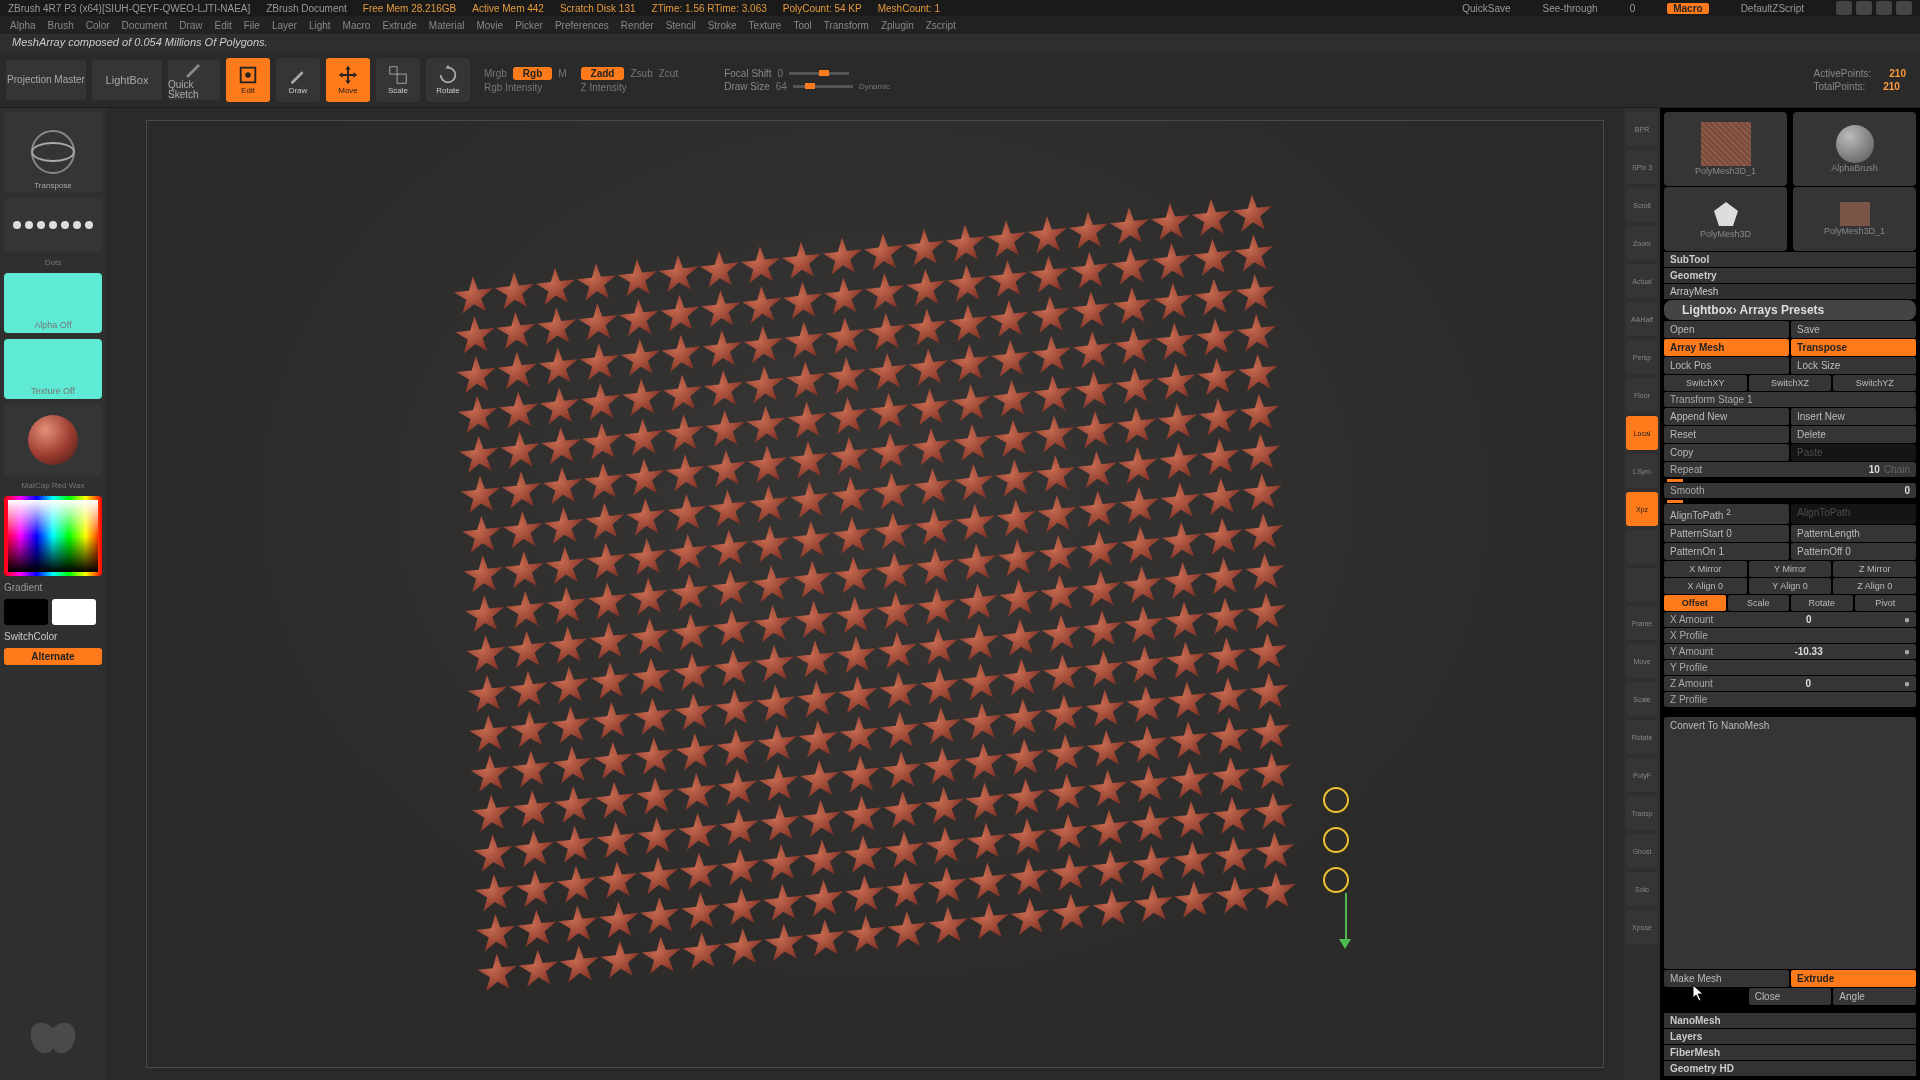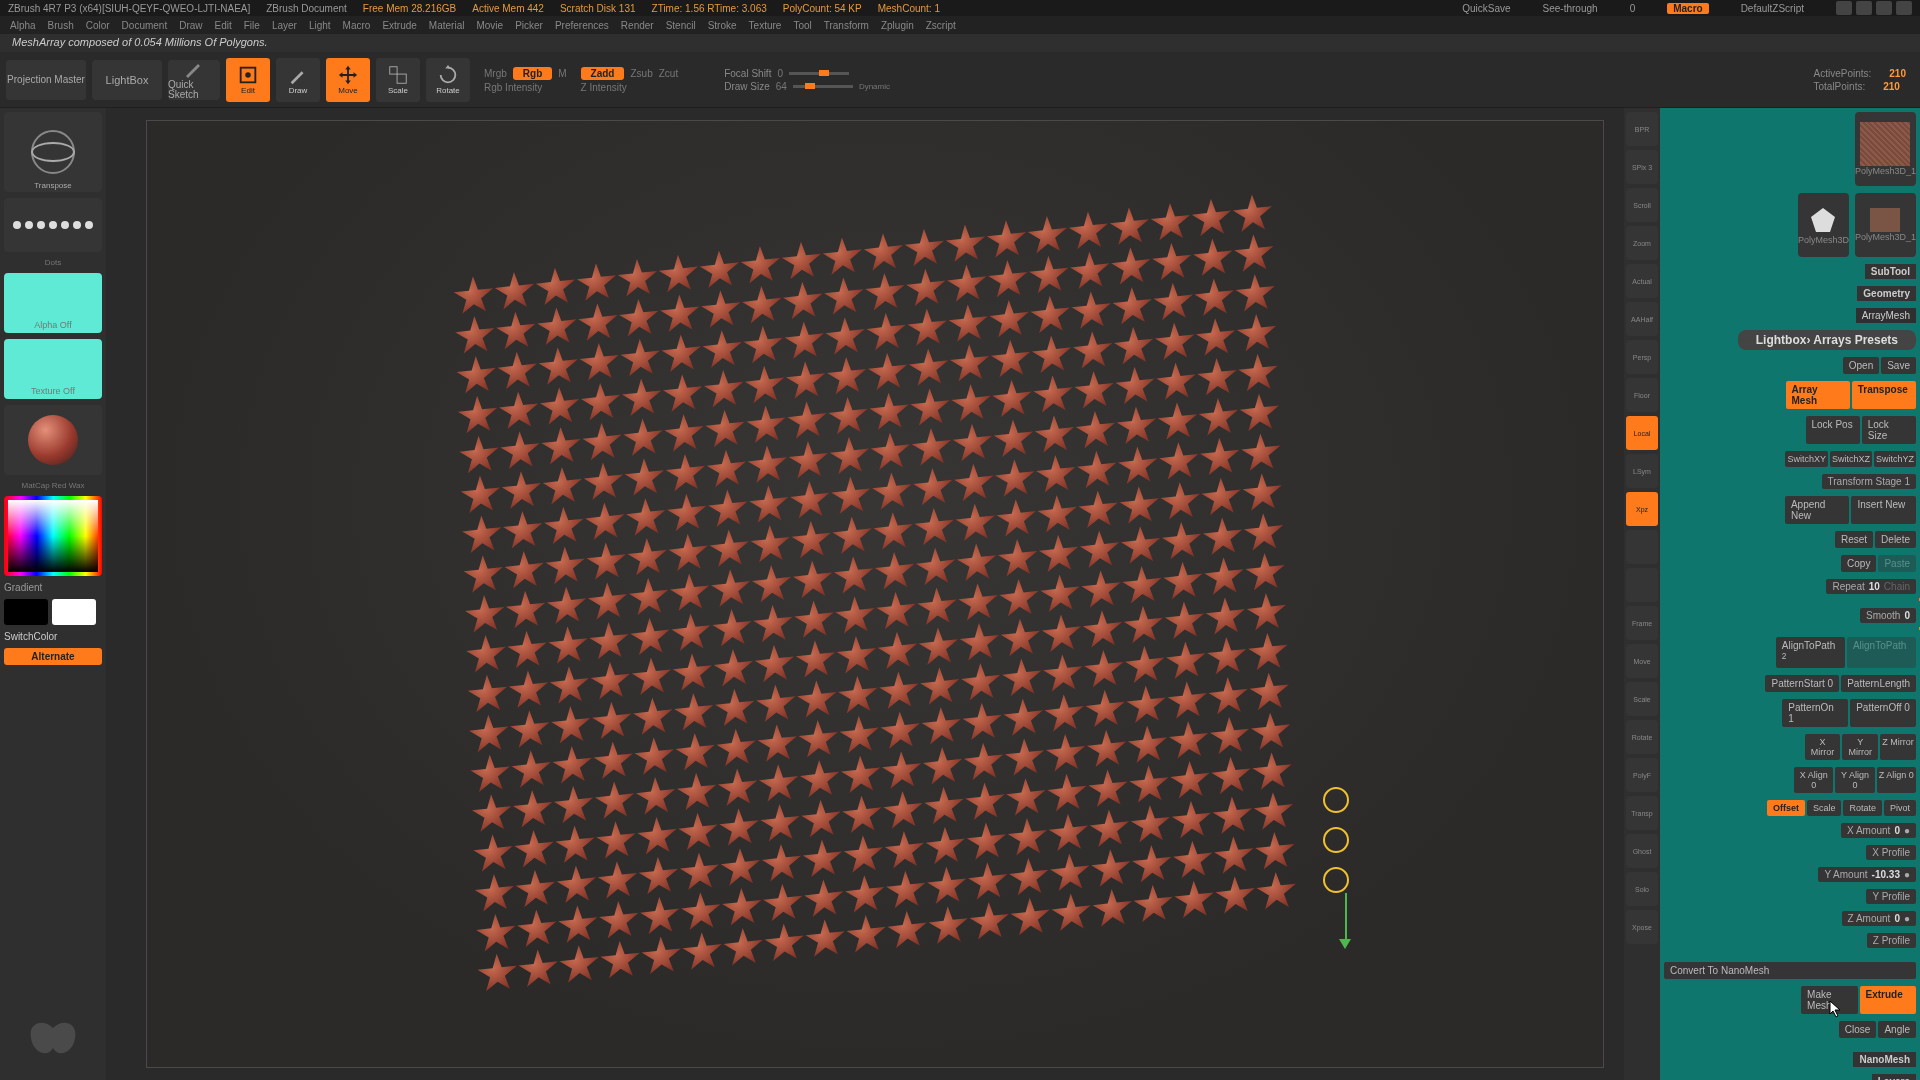--- a/index.html
+++ b/index.html
@@ -66,21 +66,21 @@
   .gizmo { position: absolute; right: 200px; bottom: 120px; width: 120px; height: 200px; }
   .giz-circle { position: absolute; width: 26px; height: 26px; border: 2px solid #f0c030; border-radius: 50%; }
   .g1 { top: 40px; left: 40px; } .g2 { top: 80px; left: 40px; } .g3 { top: 120px; left: 40px; }
   .giz-line { position: absolute; width: 2px; height: 50px; background: #4db84d; top: 146px; left: 62px; }
   .giz-arrow { position: absolute; top: 192px; left: 56px; width: 0; height: 0; border-left: 6px solid transparent; border-right: 6px solid transparent; border-top: 10px solid #4db84d; }
 
   .rightstrip { width: 36px; background: #2f2f2f; display: flex; flex-direction: column; gap: 4px; padding: 4px 2px; }
   .rsbtn { height: 34px; background: #353535; border-radius: 3px; display: flex; flex-direction: column; align-items: center; justify-content: center; font-size: 7px; color: #888; }
   .rsbtn.active { background: #ff7a1a; color: #222; }
 
-  .rightcol { width: 260px; background: #0f766e; padding: 4px; display: flex; flex-direction: column; gap: 7px; overflow-y: auto; align-items: flex-end; }
+  .rightcol { width: 260px; background: #000000; padding: 4px; display: flex; flex-direction: column; gap: 1px; overflow-y: auto; }
   .thumb-row { display: flex; gap: 6px; }
   .thumb { flex: 1; height: 64px; background: #353535; border-radius: 4px; display: flex; flex-direction: column; align-items: center; justify-content: center; font-size: 9px; color: #888; }
   .thumb.big { height: 74px; }
   .thumb-canvas { width: 50px; height: 44px; background: repeating-linear-gradient(45deg, #7a4a3a, #7a4a3a 2px, #8b5a4a 2px, #8b5a4a 4px); }
   .thumb-ball { width: 38px; height: 38px; border-radius: 50%; background: radial-gradient(circle at 35% 30%, #bbb, #555); }
 
   .sec-header { background: #333; color: #ccc; padding: 2px 6px; font-size: 10px; font-weight: bold; cursor: default; }
   .sec-header.sub { background: #2f2f2f; font-weight: normal; }
   .lbp { background: #444; color: #ddd; padding: 3px 18px; font-size: 12px; font-weight: bold; border-radius: 8px; }
   .pair { display: flex; gap: 2px; }
@@ -722,20 +722,24 @@
         <span>Xpose</span>
       </div>
   </div>
 
   <div class="rightcol">
     <div class="thumb-row">
       <div class="thumb big">
           <div class="thumb-canvas"></div>
           <span>PolyMesh3D_1</span>
         </div>
+      <div class="thumb big">
+          <div class="thumb-ball"></div>
+          <span>AlphaBrush</span>
+        </div>
     </div>
     <div class="thumb-row">
       <div class="thumb">
           <svg width="30" height="30">
             <polygon points="15,3 27,12 22,27 8,27 3,12" fill="#ddd"></polygon>
           </svg>
           <span>PolyMesh3D</span>
         </div>
       <div class="thumb">
           <div style="width:30px;height:24px;background:#7a5545"></div>

